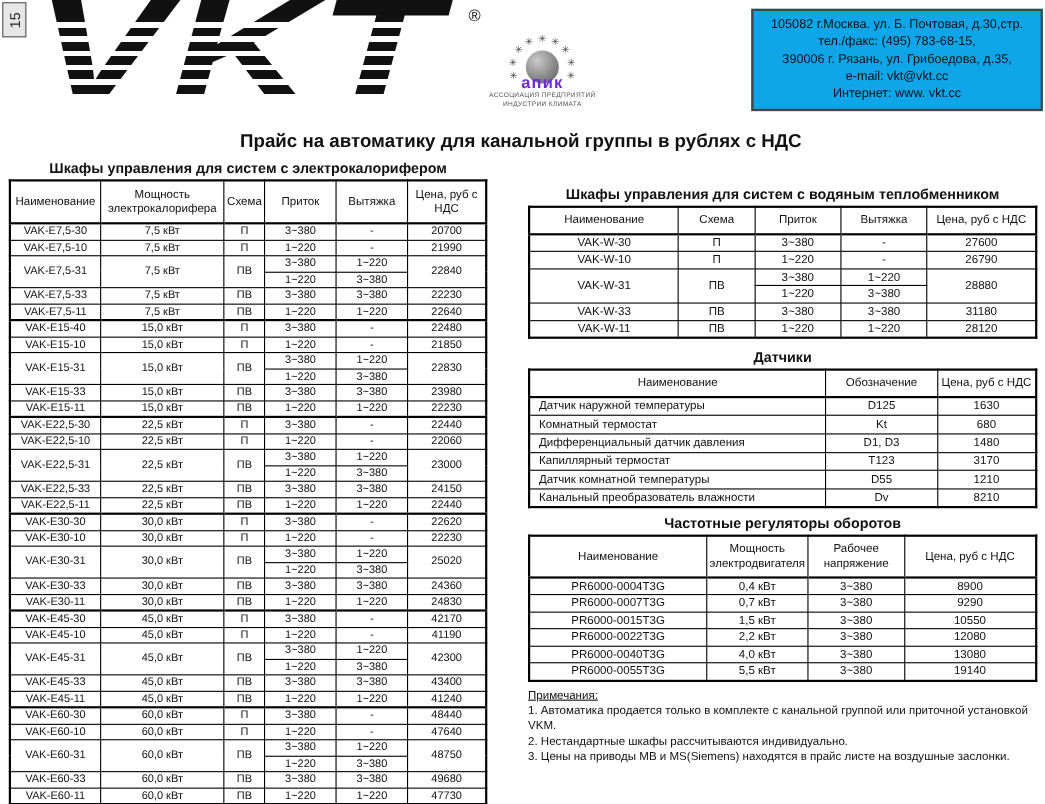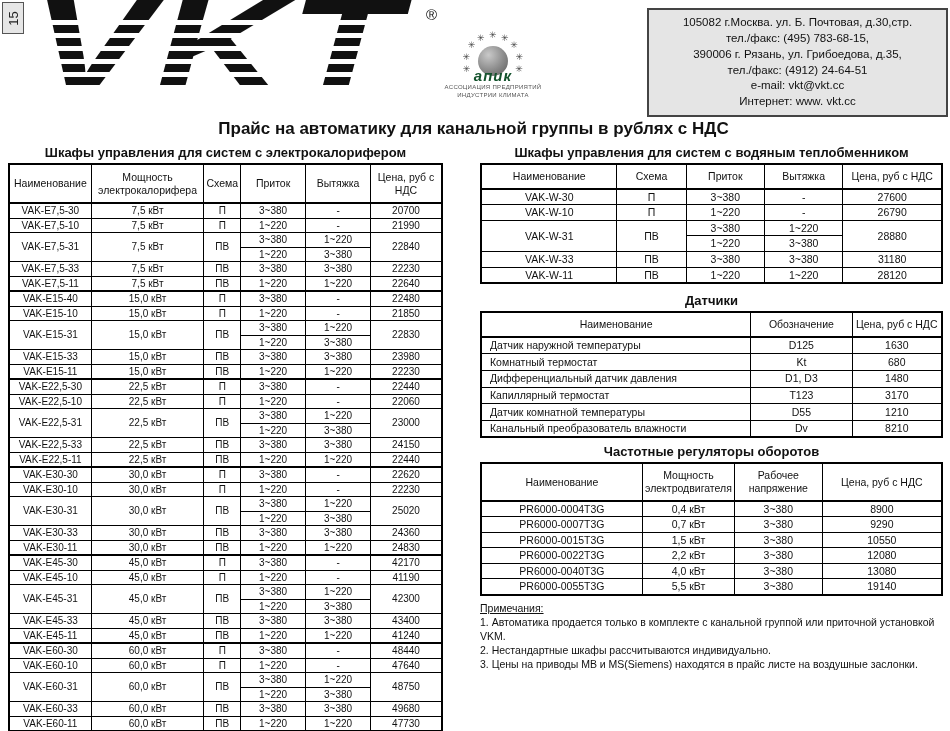--- a/index.html
+++ b/index.html
@@ -17,35 +17,35 @@
             letter-spacing:3px;transform:scaleX(1.38);transform-origin:left top;color:#111;}
   .vkt-stripes{position:absolute;left:0;right:0;top:12px;bottom:8px;z-index:2;
                background:repeating-linear-gradient(to bottom,transparent 0 8px,#fff 8px 13px);}
   .vkt-reg{position:absolute;left:394px;top:6px;z-index:3;font-size:15px;font-weight:normal;color:#111;}
 
   
   .apik{position:absolute;left:440px;top:20px;width:106px;height:82px;text-align:center;}
   .apik-ball{width:30px;height:30px;border-radius:50%;margin:26px auto 0;
              background:radial-gradient(circle at 35% 30%,#c9c9c9,#8a8a8a 55%,#5a5a5a);}
   .apik-flake{position:absolute;font-size:9px;color:#444;line-height:1;}
-  .apik-name{font-weight:bold;font-size:15px;letter-spacing:1px;margin-top:-9px;color:#14532d;font-style:italic;}
+  .apik-name{font-weight:bold;font-size:15px;letter-spacing:1px;margin-top:-9px;color:#6d28d9;}
   .apik-cap{font-size:6px;line-height:1.25;color:#555;letter-spacing:0.3px;}
 
   
-  .contact{position:absolute;right:2px;top:8px;width:255px;border:2px solid #444;background:#e5e5e5;
-           padding:5px 21px;text-align:center;font-size:11.5px;line-height:1.38;color:#111;}
+  .contact{position:absolute;right:2px;top:8px;width:255px;border:2px solid #444;background:#0ea5e9;
+           padding:5px 3px;text-align:center;font-size:11.5px;line-height:1.38;color:#111;}
 
   
   .main-title{position:absolute;top:119px;left:0;right:3px;text-align:center;
               font-size:17px;font-weight:bold;color:#111;}
 
   
   .columns{position:absolute;top:145px;left:8px;display:flex;gap:37px;}
   .col-left{width:435px;}
-  .col-right{width:463px;}
+  .col-right{width:463px;margin-top:24px;}
   .tbl-title{font-weight:bold;font-size:13px;text-align:center;margin:0 0 3px;color:#111;}
 
   table{border-collapse:collapse;width:100%;table-layout:fixed;border:2px solid #000;}
   th,td{border:1px solid #000;text-align:center;vertical-align:middle;color:#111;}
   th{font-weight:normal;font-size:10.5px;line-height:1.2;padding:5px 2px;}
   thead th{border-bottom-width:2px;}
 
   .t-electric td{font-size:10px;line-height:1.15;padding:1px 2px;}
   .t-electric th{padding:6px 2px;font-size:10.5px;}
   .t-electric .group-sep td{border-top-width:2px;}
@@ -89,21 +89,20 @@
     <div class="apik-ball"></div>
     <div class="apik-name">апик</div>
     <div class="apik-cap">АССОЦИАЦИЯ ПРЕДПРИЯТИЙ</div>
     <div class="apik-cap">ИНДУСТРИИ КЛИМАТА</div>
   </div>
 
   <div class="contact" id="contact-box">
       <div>105082 г.Москва. ул. Б. Почтовая, д.30,стр.</div>
       <div>тел./факс: (495) 783-68-15,</div>
       <div>390006 г. Рязань, ул. Грибоедова, д.35,</div>
-      <div>тел./факс: (4912) 24-64-51</div>
       <div>e-mail: vkt@vkt.cc</div>
       <div>Интернет: www. vkt.cc</div>
     </div>
 
   <div class="main-title">Прайс на автоматику для канальной группы в рублях с НДС</div>
 
   <div class="columns">
 
     <div class="col-left">
       <div class="tbl-title">Шкафы управления для систем с электрокалорифером</div>

